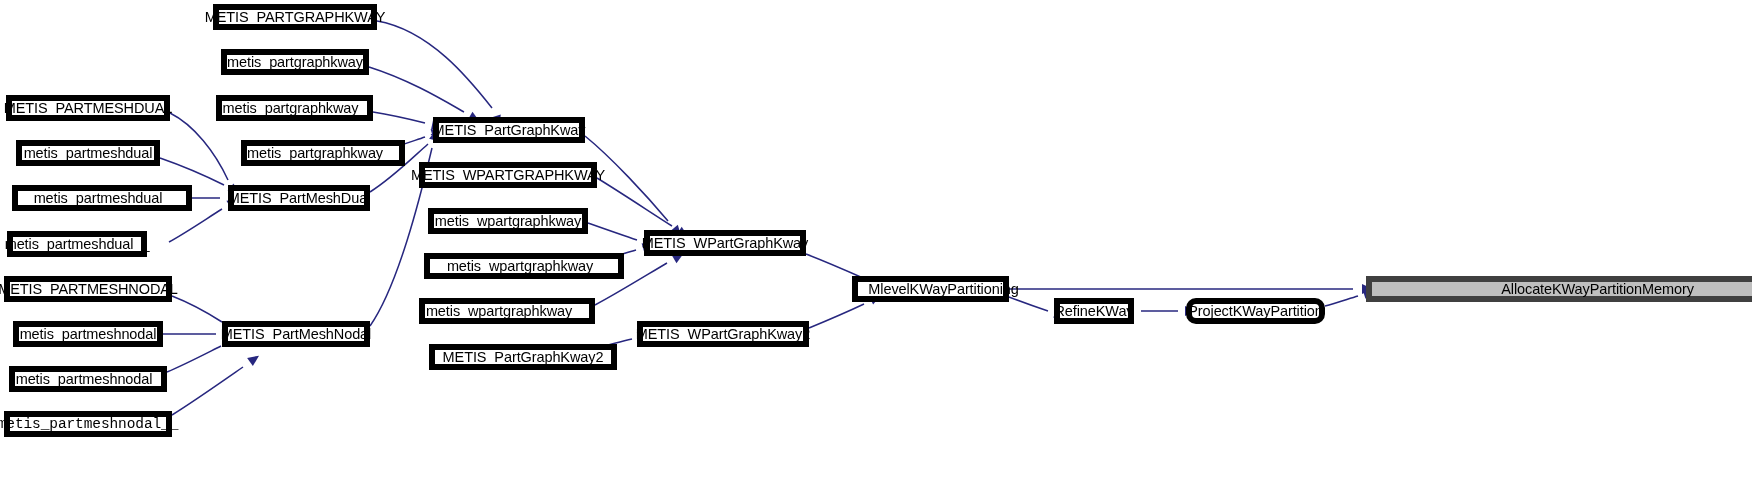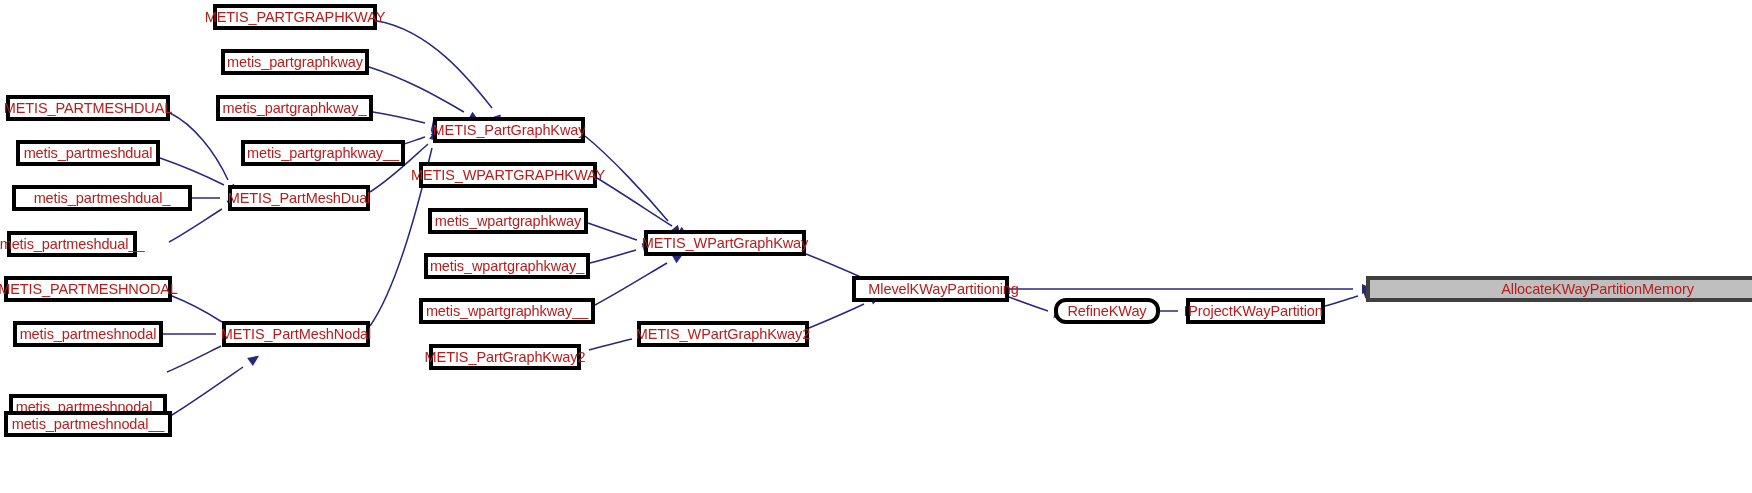--- a/index.html
+++ b/index.html
@@ -20,23 +20,23 @@
     position: absolute;
     left: 0;
     top: 0;
     width: 1752px;
     height: 493px;
     pointer-events: none;
   }
   .node {
     position: absolute;
     box-sizing: border-box;
-    border: 4px solid #000000;
+    border: 6px solid #000000;
     background: #ffffff;
-    color: #b91c1c;
+    color: #000000;
     font-size: 14.5px;
     line-height: 1;
     display: flex;
     align-items: center;
     justify-content: center;
     white-space: nowrap;
     letter-spacing: -0.1px;
     height: 26px;
     padding: 0 6px;
   }
@@ -106,34 +106,34 @@
     </svg>
 
   <div id="node-layer">
       <div class="node" style="left: 213px; top: 4px; width: 164px;">METIS_PARTGRAPHKWAY</div>
       <div class="node" style="left: 221px; top: 49px; width: 148px;">metis_partgraphkway</div>
       <div class="node" style="left: 216px; top: 95px; width: 157px;">metis_partgraphkway_</div>
       <div class="node" style="left: 213px; top: 140px; width: 164px; margin-left: 28px;">metis_partgraphkway__</div>
       <div class="node" style="left: 6px; top: 95px; width: 164px;">METIS_PARTMESHDUAL</div>
       <div class="node" style="left: 16px; top: 140px; width: 144px;">metis_partmeshdual</div>
       <div class="node" style="left: 12px; top: 185px; width: 180px;">metis_partmeshdual_</div>
-      <div class="node" style="left: 7px; top: 231px; width: 130px;">metis_partmeshdual__</div>
+      <div class="node" style="left: 7px; top: 231px; width: 140px;">metis_partmeshdual__</div>
       <div class="node" style="left: 4px; top: 276px; width: 168px;">METIS_PARTMESHNODAL</div>
       <div class="node" style="left: 13px; top: 321px; width: 150px;">metis_partmeshnodal</div>
-      <div class="node" style="left: 9px; top: 366px; width: 158px; margin-top: 28px;">metis_partmeshnodal_</div>
-      <div class="node" style="left: 4px; top: 411px; width: 168px;">metis_partmeshnodal__</div>
+      <div class="node" style="left: 9px; top: 366px; width: 158px;">metis_partmeshnodal_</div>
+      <div class="node" style="left: 4px; top: 411px; width: 168px; font-family: Liberation Mono, monospace;">metis_partmeshnodal__</div>
       <div class="node" style="left: 228px; top: 185px; width: 142px;">METIS_PartMeshDual</div>
       <div class="node" style="left: 222px; top: 321px; width: 148px;">METIS_PartMeshNodal</div>
       <div class="node" style="left: 433px; top: 117px; width: 152px;">METIS_PartGraphKway</div>
       <div class="node" style="left: 419px; top: 162px; width: 178px;">METIS_WPARTGRAPHKWAY</div>
       <div class="node" style="left: 428px; top: 208px; width: 160px;">metis_wpartgraphkway</div>
-      <div class="node" style="left: 424px; top: 253px; width: 166px;">metis_wpartgraphkway_</div>
+      <div class="node" style="left: 424px; top: 253px; width: 200px;">metis_wpartgraphkway_</div>
       <div class="node" style="left: 419px; top: 298px; width: 176px;">metis_wpartgraphkway__</div>
-      <div class="node" style="left: 429px; top: 344px; width: 152px;">METIS_PartGraphKway2</div>
+      <div class="node" style="left: 429px; top: 344px; width: 188px;">METIS_PartGraphKway2</div>
       <div class="node" style="left: 644px; top: 230px; width: 162px;">METIS_WPartGraphKway</div>
       <div class="node" style="left: 637px; top: 321px; width: 172px;">METIS_WPartGraphKway2</div>
       <div class="node" style="left: 852px; top: 276px; width: 157px; padding-left: 32px;">MlevelKWayPartitioning</div>
-      <div class="node" style="left: 1054px; top: 298px; width: 106px; border-radius: 12px;">RefineKWay</div>
-      <div class="node" style="left: 1186px; top: 298px; width: 139px;">ProjectKWayPartition</div>
+      <div class="node" style="left: 1054px; top: 298px; width: 80px;">RefineKWay</div>
+      <div class="node" style="left: 1186px; top: 298px; width: 139px; border-radius: 10px;">ProjectKWayPartition</div>
       <div class="node highlight" style="left: 1366px; top: 276px; width: 463px;">AllocateKWayPartitionMemory</div>
     </div>
 
 </div>
 
 </body></html>

